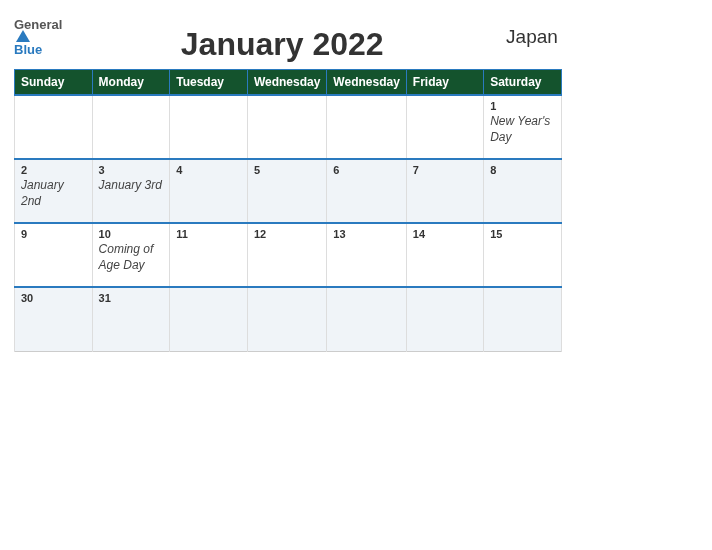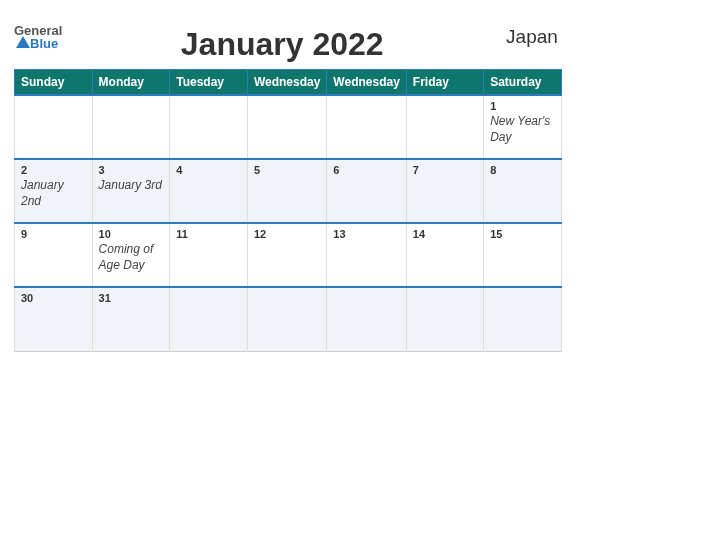--- a/index.html
+++ b/index.html
@@ -46,20 +46,21 @@
       border-right: 7px solid transparent;
       border-bottom: 12px solid #2a7abf;
       margin-left: 2px;
       vertical-align: middle;
       position: relative;
       top: -1px;
     }
     .logo-line {
       display: flex;
       align-items: flex-start;
+      flex-direction: column;
     }
     .title {
       font-size: 32px;
       font-weight: bold;
       color: #333;
       text-align: center;
       flex: 1;
       margin-top: 16px;
     }
     .country {
@@ -67,21 +68,21 @@
       color: #333;
       min-width: 60px;
       text-align: center;
     }
     .calendar {
       width: 100%;
       border-collapse: collapse;
       border: 1px solid #ccc;
     }
     .calendar thead tr th {
-      background-color: #0f766e;
+      background-color: #14532d;
       color: #fff;
       font-size: 12px;
       font-weight: bold;
       text-align: left;
       padding: 5px 6px;
       border: 1px solid #2a7abf;
     }
     .calendar tbody tr {
       height: 64px;
     }

